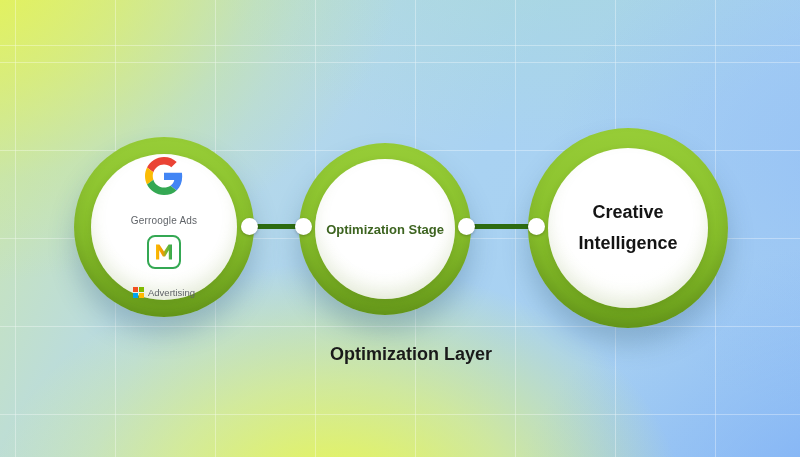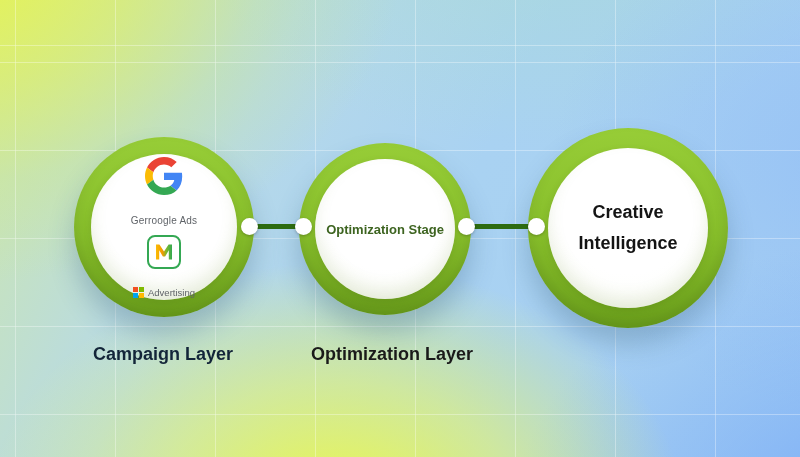--- a/index.html
+++ b/index.html
@@ -100,21 +100,21 @@
   }
   .connector-1 { left: 241px; width: 71px; }
   .connector-2 { left: 458px; width: 87px; }
 
   
   .below-label {
     position: absolute; width: 200px; text-align: center;
     font-size: 18px; font-weight: bold; line-height: 26px;
   }
   .below-label.campaign     { left: 63px;  top: 341px; color: #132539; }
-  .below-label.optimization { left: 292px; top: 341px; color: #1a1a1a; }
+  .below-label.optimization { left: 292px; top: 341px; color: #1a1a1a; text-align: right; }
 </style>
 </head>
 <body>
 
 <div class="stage">
   <div class="grid"></div>
 
   <div class="node node-left">
     <div class="ring"></div>
     <div class="inner">
@@ -170,15 +170,14 @@
     <span class="dot"></span>
     <span class="bar"></span>
     <span class="dot"></span>
   </div>
   <div class="connector connector-2">
     <span class="dot"></span>
     <span class="bar"></span>
     <span class="dot"></span>
   </div>
 
-  <div class="below-label campaign">Campaign Layer</div>
   <div class="below-label optimization">Optimization Layer</div>
 </div>
 
 </body></html>

